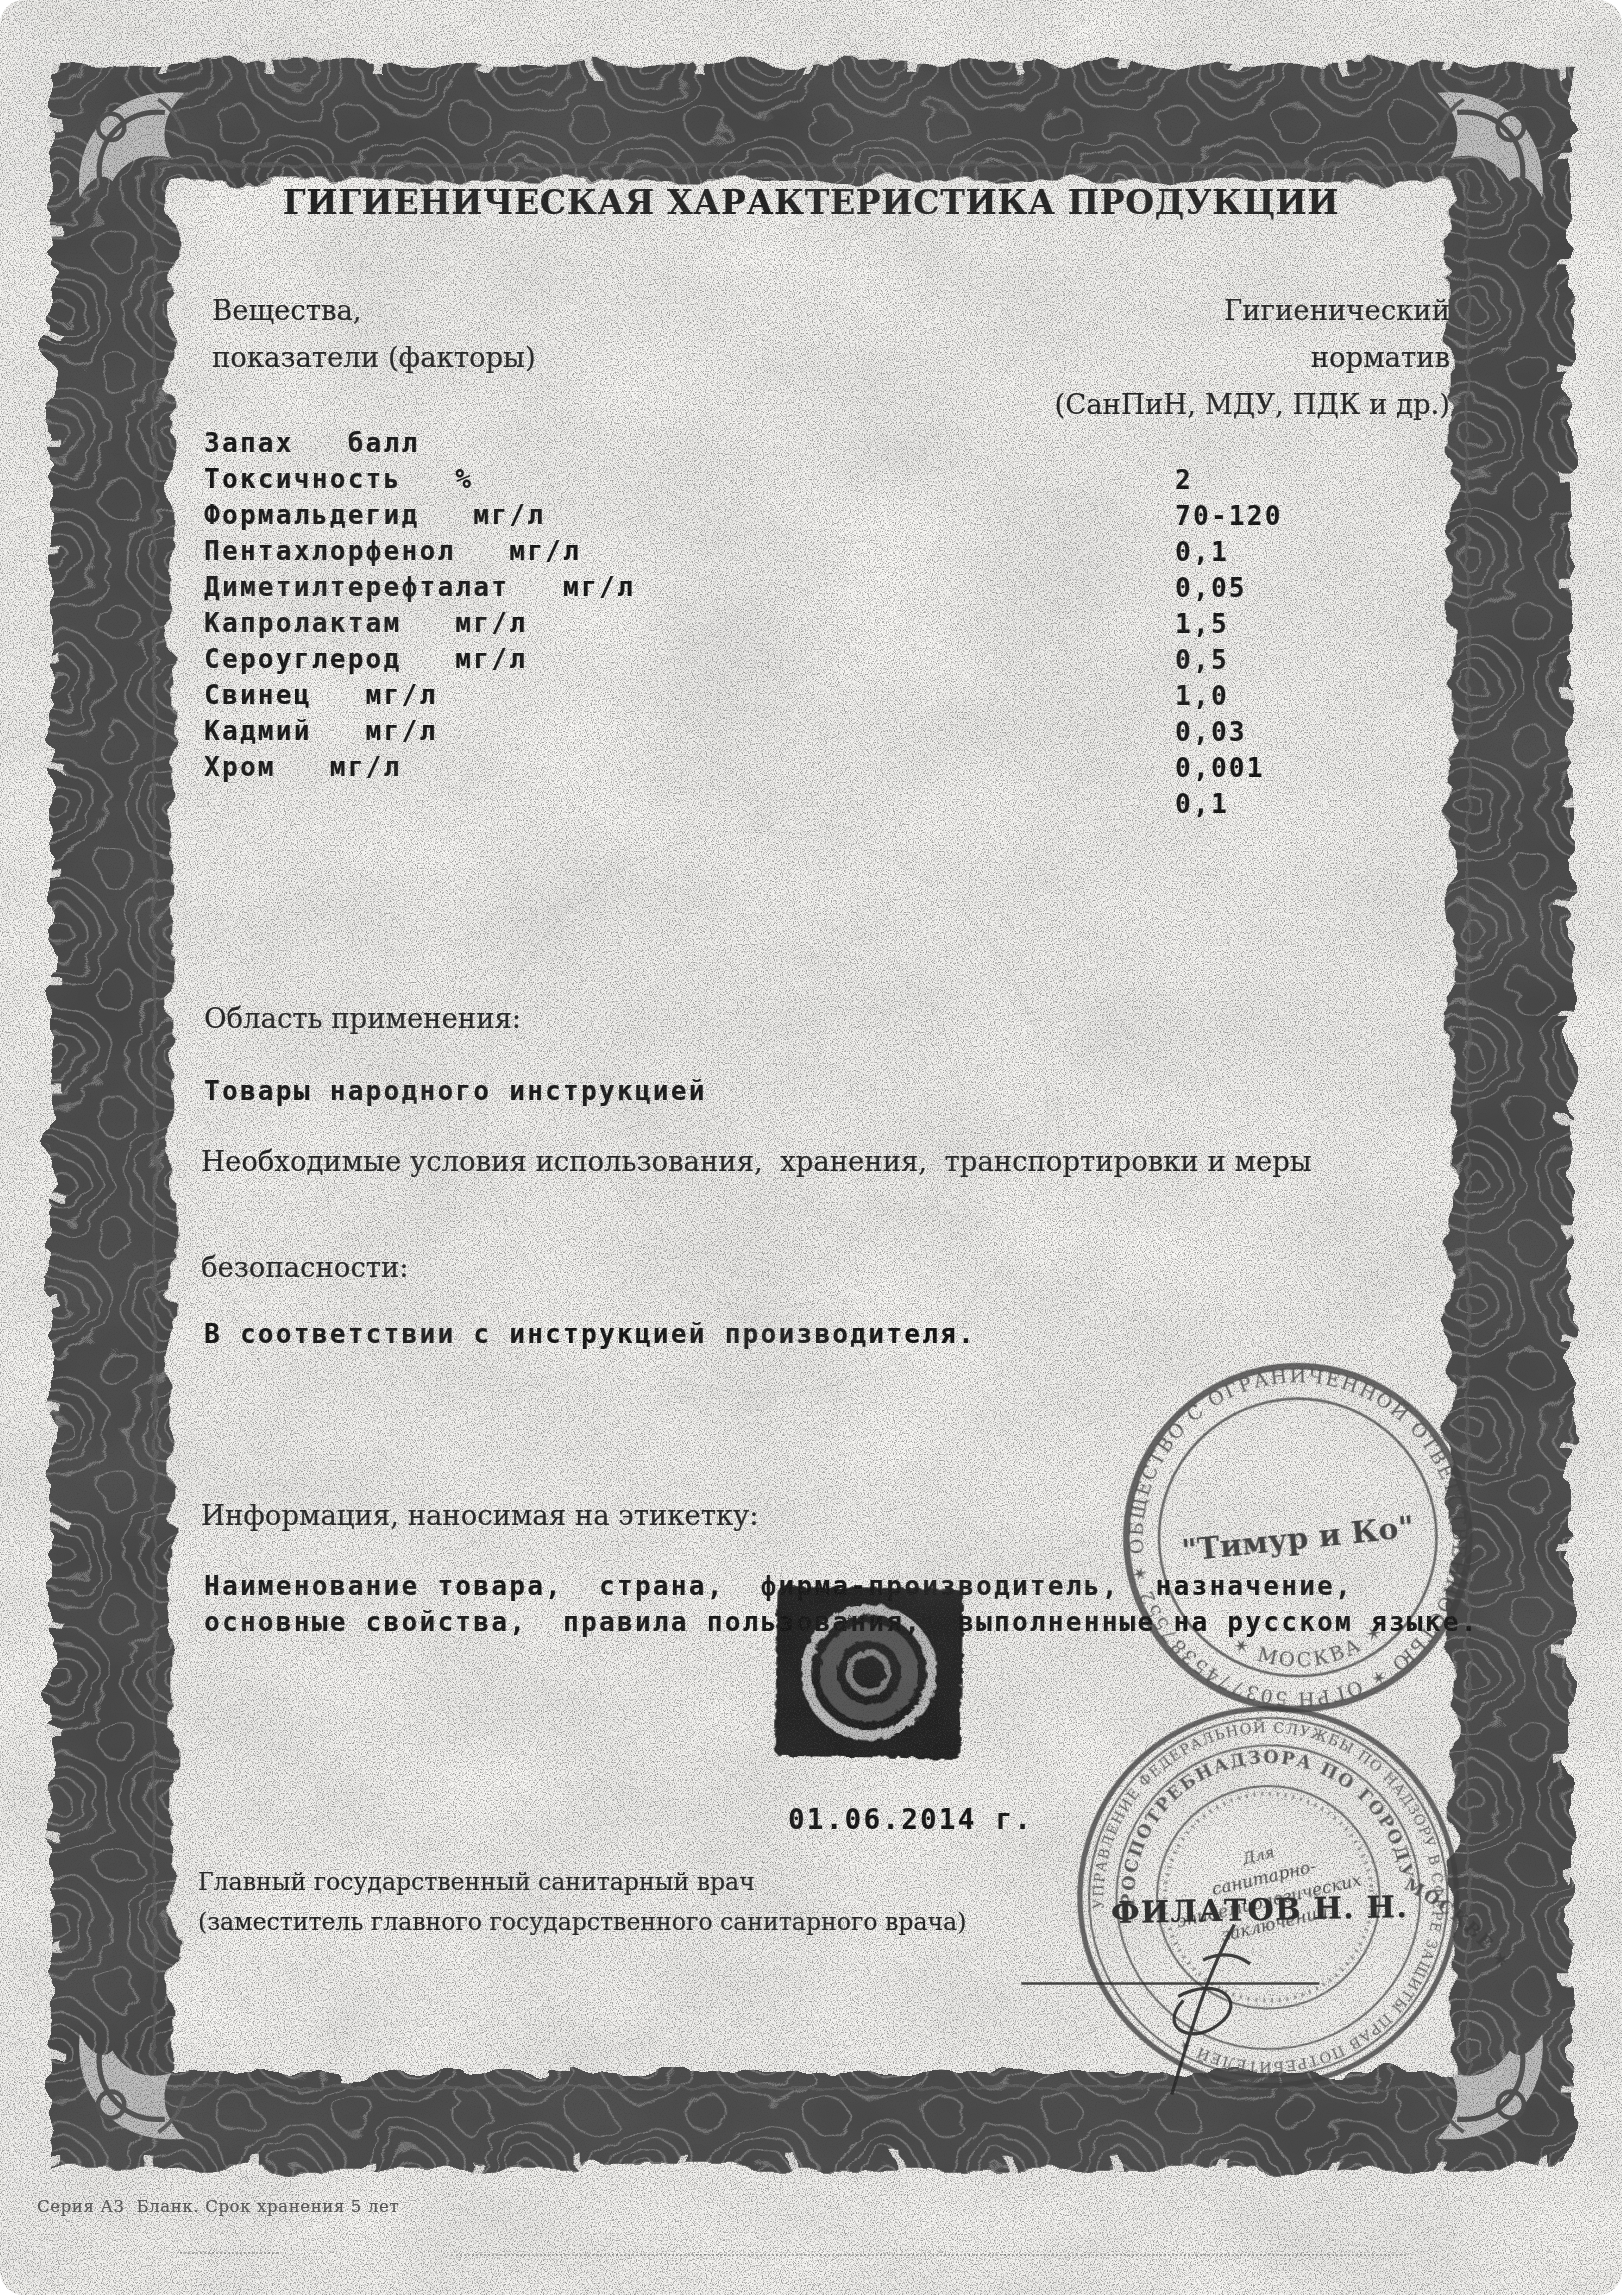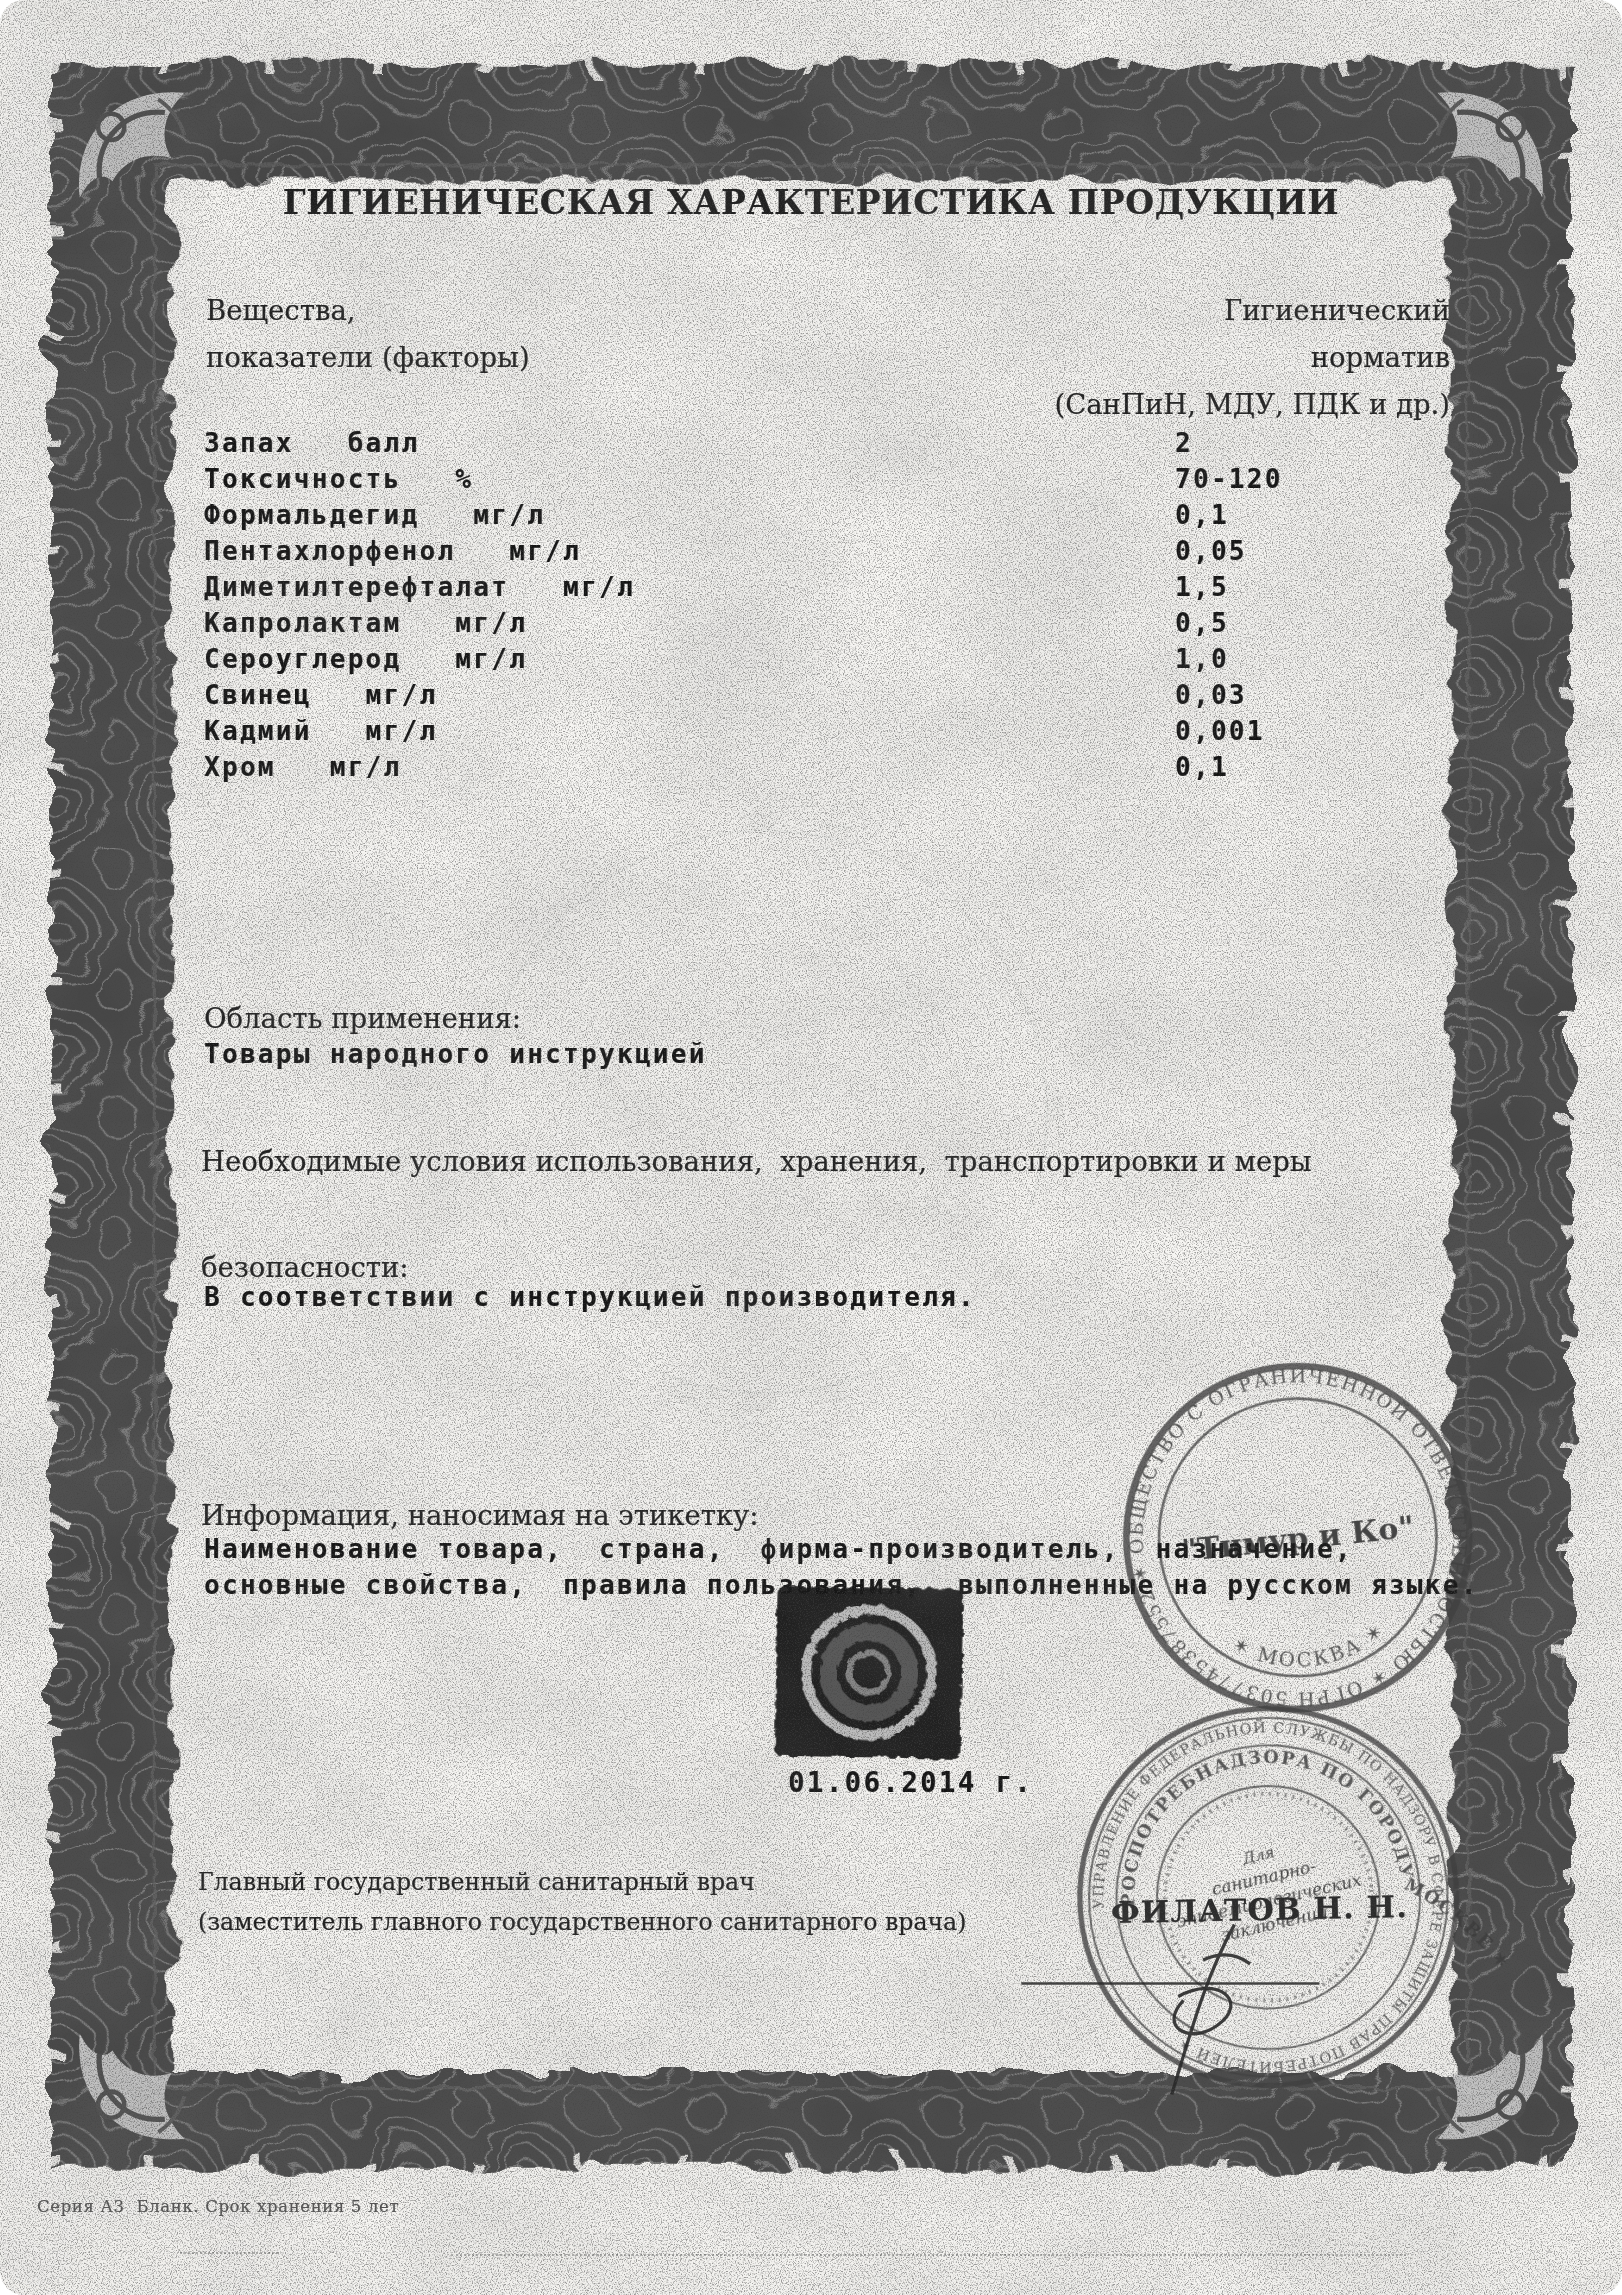--- a/index.html
+++ b/index.html
@@ -13,21 +13,21 @@
     border-radius:24px;
   }
   .abs{position:absolute;}
   .pre{white-space:pre;}
   
   .sf{font-family:"DejaVu Serif", serif;color:#1d1d1d;
       text-shadow:0.4px 0.3px 0 rgba(45,45,45,.35), -0.3px 0.3px 0 rgba(70,70,70,.22);}
   
   .tw{font-family:"DejaVu Sans Mono", monospace;font-weight:700;color:#101010;
       letter-spacing:2.3px;
-      text-shadow:0.5px 0.4px 0 rgba(30,30,30,.4);}
+      text-shadow:0.5px 0.4px 0 rgba(30,30,30,.4);margin-top:37px;}
   .title{font-size:33px;font-weight:700;letter-spacing:0.7px;text-align:center;width:100%;left:0;}
   .hdr{font-size:27.5px;line-height:47px;}
   .rows{left:204px;top:425px;width:1243px;}
   .row{position:relative;height:36px;font-size:26px;line-height:36px;}
   .row .val{position:absolute;left:971px;top:0;}
   .sec{font-size:27.5px;}
   .small{font-size:23.6px;}
   .filatov{font-size:30px;font-weight:700;letter-spacing:1.3px;transform:rotate(-1.2deg);color:#242424;}
   .date{font-size:27.5px;}
   .footer{font-size:16.4px;color:#3a3a3a;opacity:.85;letter-spacing:0.7px;}
@@ -155,21 +155,21 @@
     <g filter="url(#hrough)" transform="rotate(1 150 138)">
       <rect x="8" y="8" width="284" height="260" rx="10" fill="#1b1b1b"></rect>
       <circle cx="150" cy="138" r="96" fill="none" stroke="#dcdcdc" stroke-width="15" opacity="0.85"></circle>
       <circle cx="150" cy="138" r="62" fill="none" stroke="#8f8f8f" stroke-width="26" opacity="0.5"></circle>
       <circle cx="150" cy="138" r="30" fill="none" stroke="#cfcfcf" stroke-width="10" opacity="0.6"></circle>
     </g>
   </svg>
 
   <div class="abs z4 sf title" style="top:183px">ГИГИЕНИЧЕСКАЯ ХАРАКТЕРИСТИКА ПРОДУКЦИИ</div>
 
-  <div class="abs z4 sf hdr" style="left:206px;top:287px">
+  <div class="abs z4 sf hdr" style="left:212px;top:287px">
     <div class="pre">Вещества,</div>
     <div class="pre">показатели (факторы)</div>
   </div>
 
   <div class="abs z4 sf hdr" style="left:979px;top:287px;width:471px;text-align:right">
     <div class="pre">Гигиенический</div>
     <div class="pre">норматив</div>
     <div class="pre">(СанПиН, МДУ, ПДК и др.)</div>
   </div>
 

